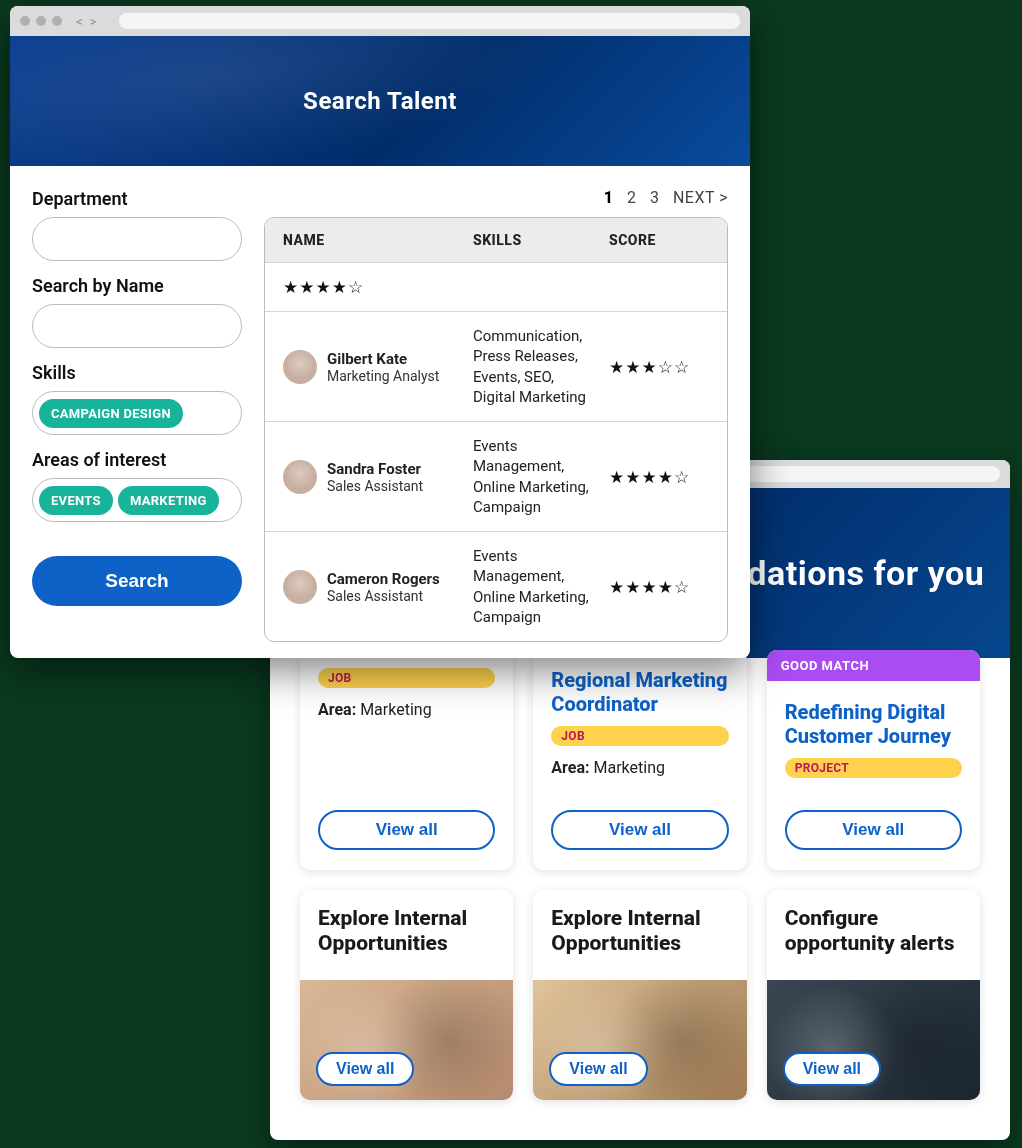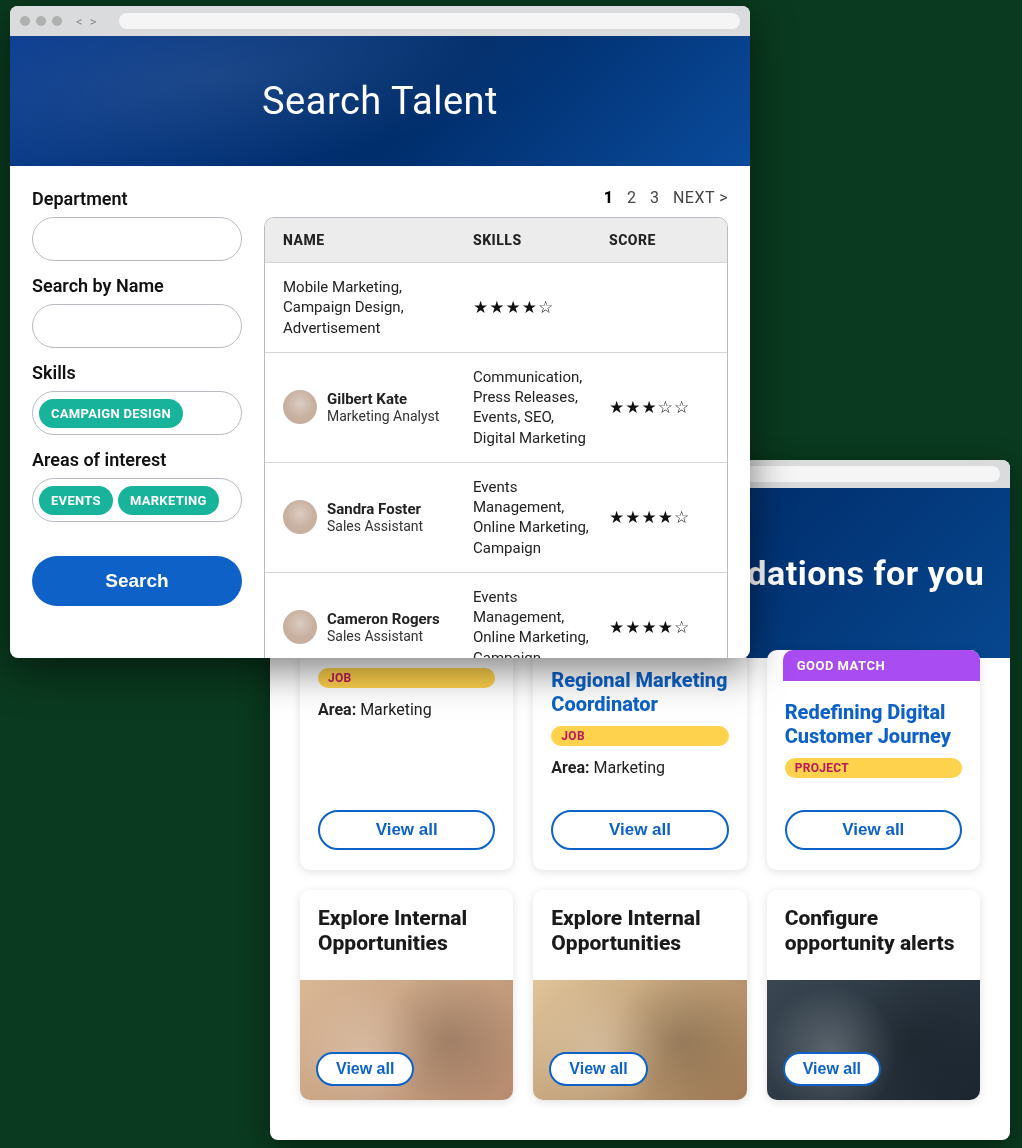--- a/index.html
+++ b/index.html
@@ -71,21 +71,21 @@
     border-radius:10px;
     box-shadow: 0 2px 10px rgba(0,0,0,0.12);
     padding:18px 18px 20px 18px;
     display:flex;
     flex-direction:column;
     min-height:220px;
     position:relative;
   }
   .rec-card .badge-top {
     position:absolute;
-    top:0; left:16px; right:0;
+    top:0; left:0; right:0;
     border-radius:10px 10px 0 0;
     background:#a94cf2;
     color:#fff;
     font-size:13px;
     font-weight:700;
     padding:8px 14px;
     letter-spacing:0.5px;
   }
   .rec-card.has-badge { padding-top:50px; }
   .rec-title { color:#0e62c7; font-weight:800; font-size:20px; line-height:1.2; margin-bottom:10px; }
@@ -193,21 +193,21 @@
     align-items:center;
     justify-content:center;
   }
   .front-hero::before{
     content:"";
     position:absolute;
     top:-50px;left:-80px;width:700px;height:180px;
     background: radial-gradient(ellipse 520px 140px at 40% 45%, rgba(255,255,255,0.09), transparent 70%);
     transform: rotate(-7deg);
   }
-  .front-hero-title { font-size:38px; font-weight:400; letter-spacing:0.5px; position:relative; }
+  .front-hero-title { font-size:24px; font-weight:700; letter-spacing:0.5px; position:relative; }
 
   .front-body {
     display:flex;
     padding:22px 22px 24px 22px;
     gap:22px;
   }
 
   
   .filters { width:210px; flex-shrink:0; display:flex; flex-direction:column; gap:14px; }
   .filter-group label { display:block; font-size:18px; font-weight:600; color:#111; margin-bottom:8px; }
@@ -399,21 +399,20 @@
           <span class="next">NEXT &gt;</span>
         </div>
       <div class="results-table">
         <div class="thead">
           <div>NAME</div>
           <div>SKILLS</div>
           <div>SCORE</div>
         </div>
         <div id="table-body">
             <div class="trow">
-              <div class="skills-cell">Mobile Marketing, Campaign Design, Advertisement</div>
               <div class="score-cell">★★★★☆</div>
             </div>
             <div class="trow">
               <div class="name-cell">
                 <div class="avatar"></div>
                 <div class="name-text">
                   <div class="nm">Gilbert Kate</div>
                   <div class="role">Marketing Analyst</div>
                 </div>
               </div>

